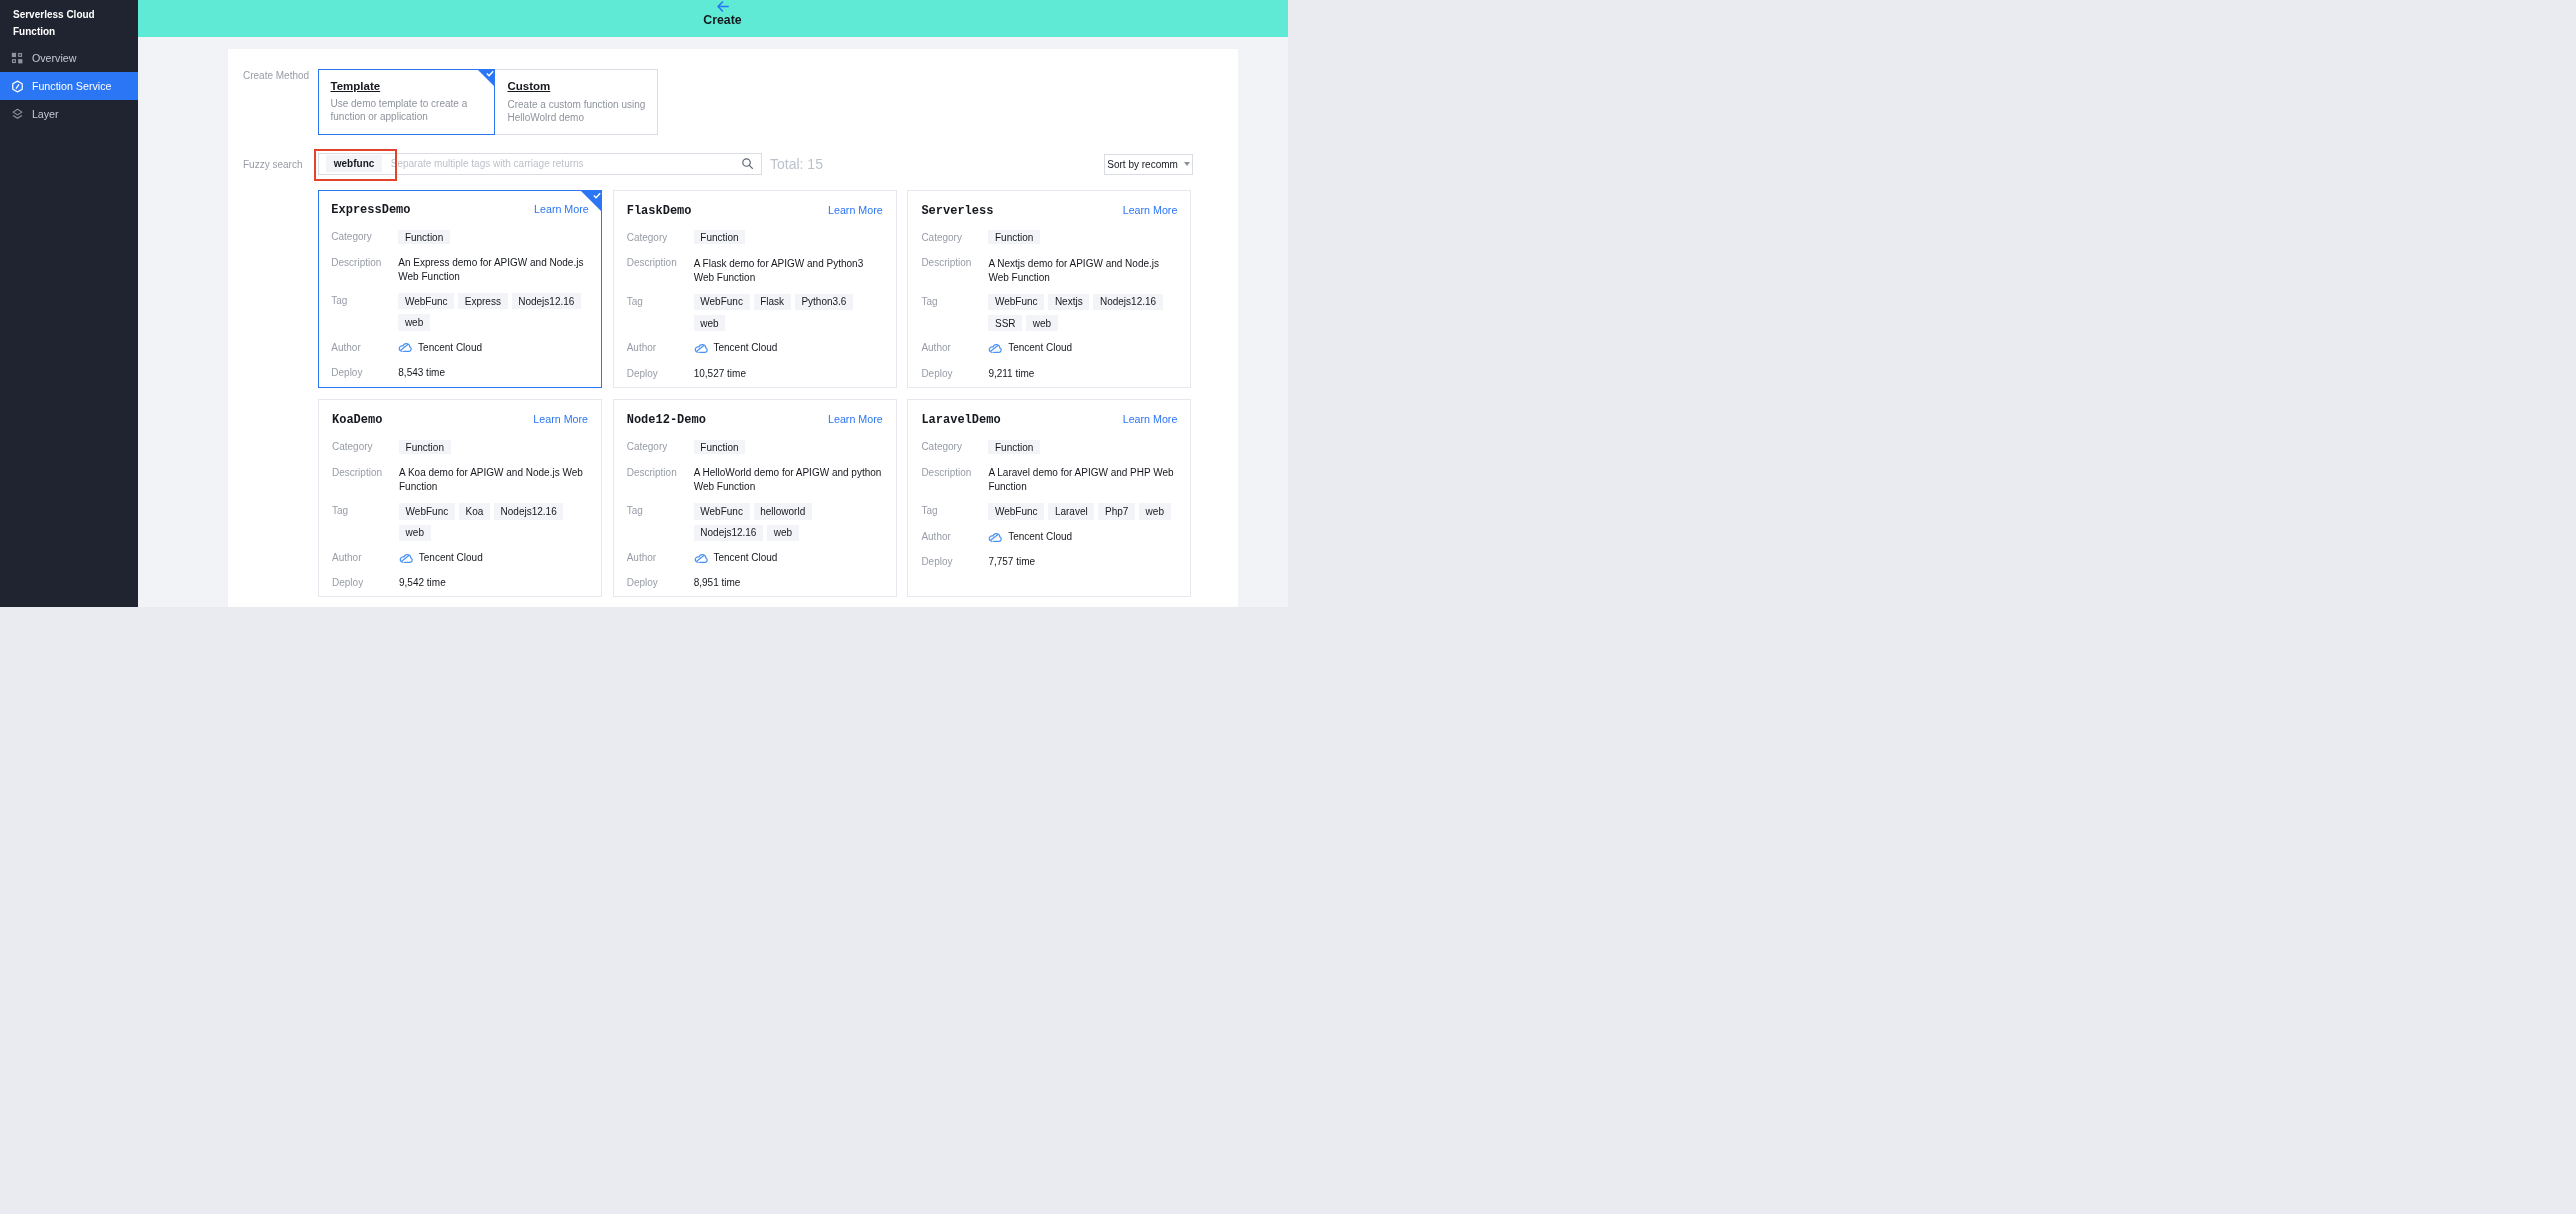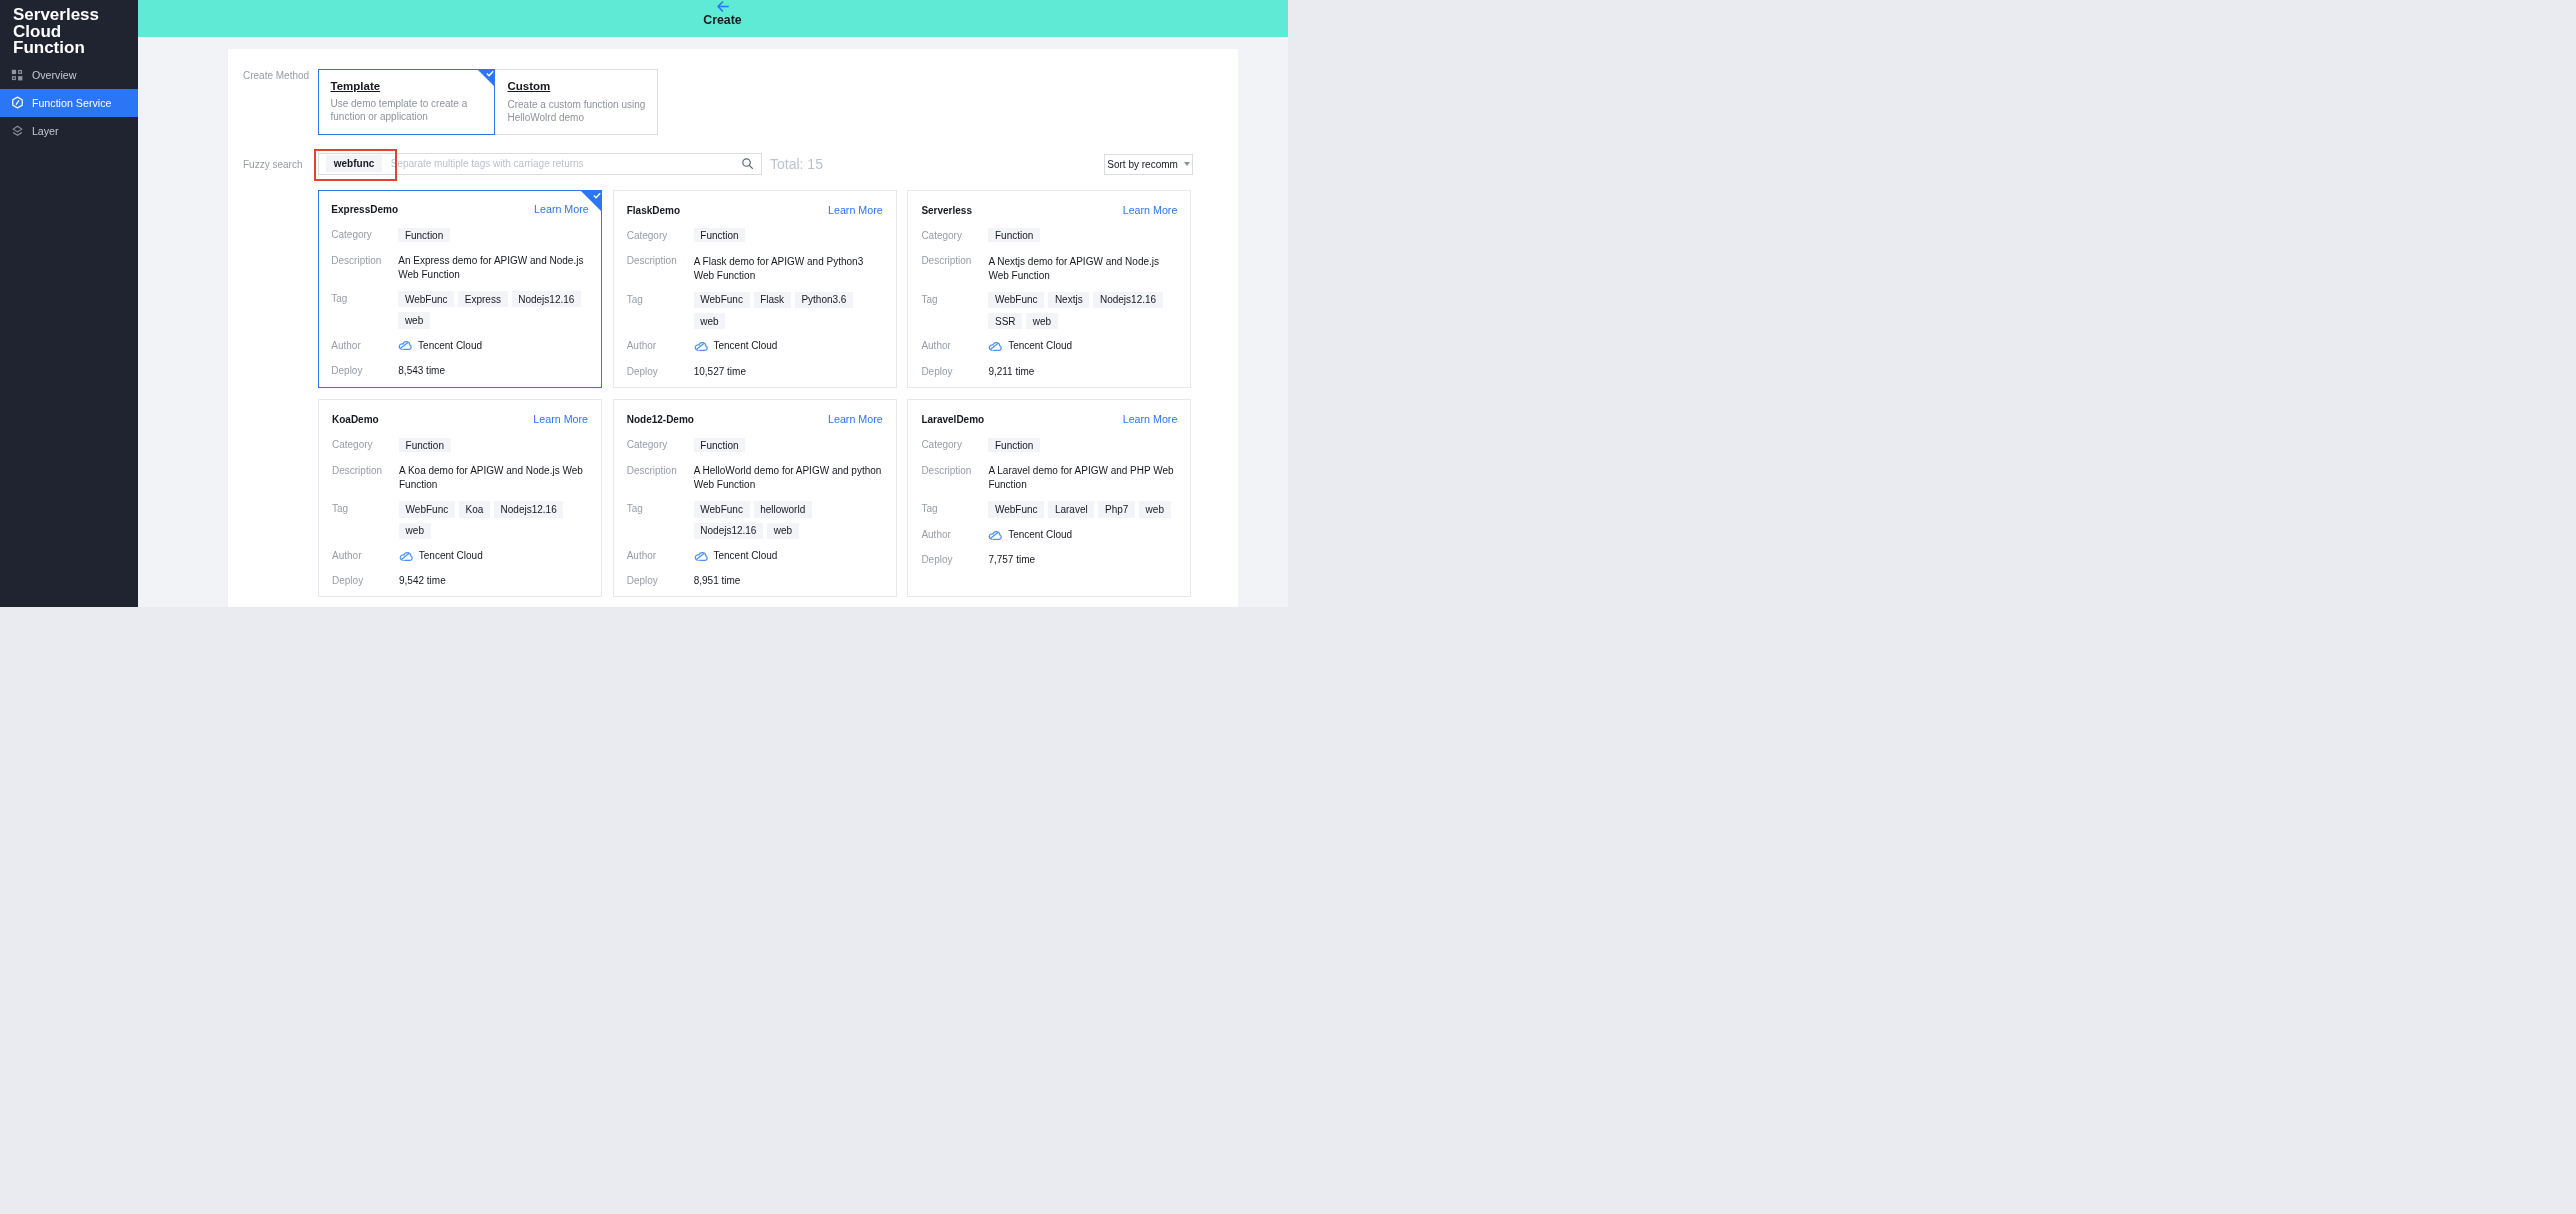--- a/index.html
+++ b/index.html
@@ -13,21 +13,21 @@
     --chip-bg:#f3f4f8;
     --border:#d9dde3;
     --label-gray:#979ca6;
     --faint-gray:#bcc2cb;
     --ink:#15181e;
   }
   .app { position:relative; width:1288px; height:607px; background:#fff; overflow:hidden; }
 
   
   .sidebar { position:absolute; left:0; top:0; width:138px; height:100%; background:var(--sidebar-bg); z-index:6; }
-  .sidebar-title { padding:7.4px 11.5px 0 13px; color:#fff; font-size:17px; font-weight:bold; line-height:16.5px; }
+  .sidebar-title { padding:7.4px 11.5px 0 13px; color:#fff; font-size:10px; font-weight:bold; line-height:16.5px; }
   .sidebar-nav { margin-top:4.1px; list-style:none; }
   .nav-item { display:flex; align-items:center; gap:8.2px; height:28px; padding:0 8.2px 0 10.7px; font-size:10.7px; color:#c3c9d4; cursor:pointer; }
   .nav-item.active { background:var(--accent); color:#fff; }
   .nav-icon { width:13px; height:13px; display:flex; align-items:center; justify-content:center; color:#8d95a5; flex:0 0 13px; }
   .nav-item.active .nav-icon { color:#fff; }
 
   
   .topbar { position:absolute; left:138px; top:0; right:0; height:37px; background:#5eead4; display:flex; align-items:center; z-index:4;flex-direction:column; }
   .back-button { margin-left:19px; display:flex; cursor:pointer; }
   .page-title { margin-left:19px; font-size:12.3px; font-weight:bold; color:var(--ink); }
@@ -71,21 +71,21 @@
                  gap:5.8px; font-size:10px; color:var(--ink); cursor:pointer; }
   .caret { width:0; height:0; border-left:3.3px solid transparent; border-right:3.3px solid transparent;
            border-top:4.1px solid #8a8f99; }
 
   
   .cards-grid { position:absolute; left:90px; top:141px; display:grid;
                 grid-template-columns:repeat(3,284px); gap:11.5px 10.7px; }
   .tcard { position:relative; width:284px; height:198px; background:#fff; border:0.8px solid #e5e8ee; padding:13px; cursor:pointer; }
   .tcard.selected { border:1.6px solid var(--accent); padding:12.3px; }
   .tcard-head { display:flex; justify-content:space-between; align-items:baseline; margin-bottom:12.3px; }
-  .tcard-name { font-size:10px; font-weight:bold; color:var(--ink); }
+  .tcard-name { font-size:12px; font-weight:bold; color:var(--ink);font-family:Liberation Mono, monospace; }
   .learn-more { font-size:10.7px; color:var(--accent); cursor:pointer; }
   .trow { display:flex; align-items:flex-start; margin-bottom:9px; }
   .trow-label { flex:0 0 67px; font-size:10px; color:var(--label-gray); line-height:16.5px; }
   .trow-value { font-size:10px; color:var(--ink); line-height:16.5px; max-width:190px; }
   .desc { line-height:14px; padding-top:1.6px; }
   .chips { display:flex; flex-wrap:wrap; gap:5px 4.1px; }
   .chip { background:var(--chip-bg); color:var(--ink); font-size:10px; line-height:13px; padding:1.6px 6.6px; white-space:nowrap; }
   .author-val { display:flex; align-items:center; gap:5.8px; }
   .cloud-logo { display:flex; }
 </style>

